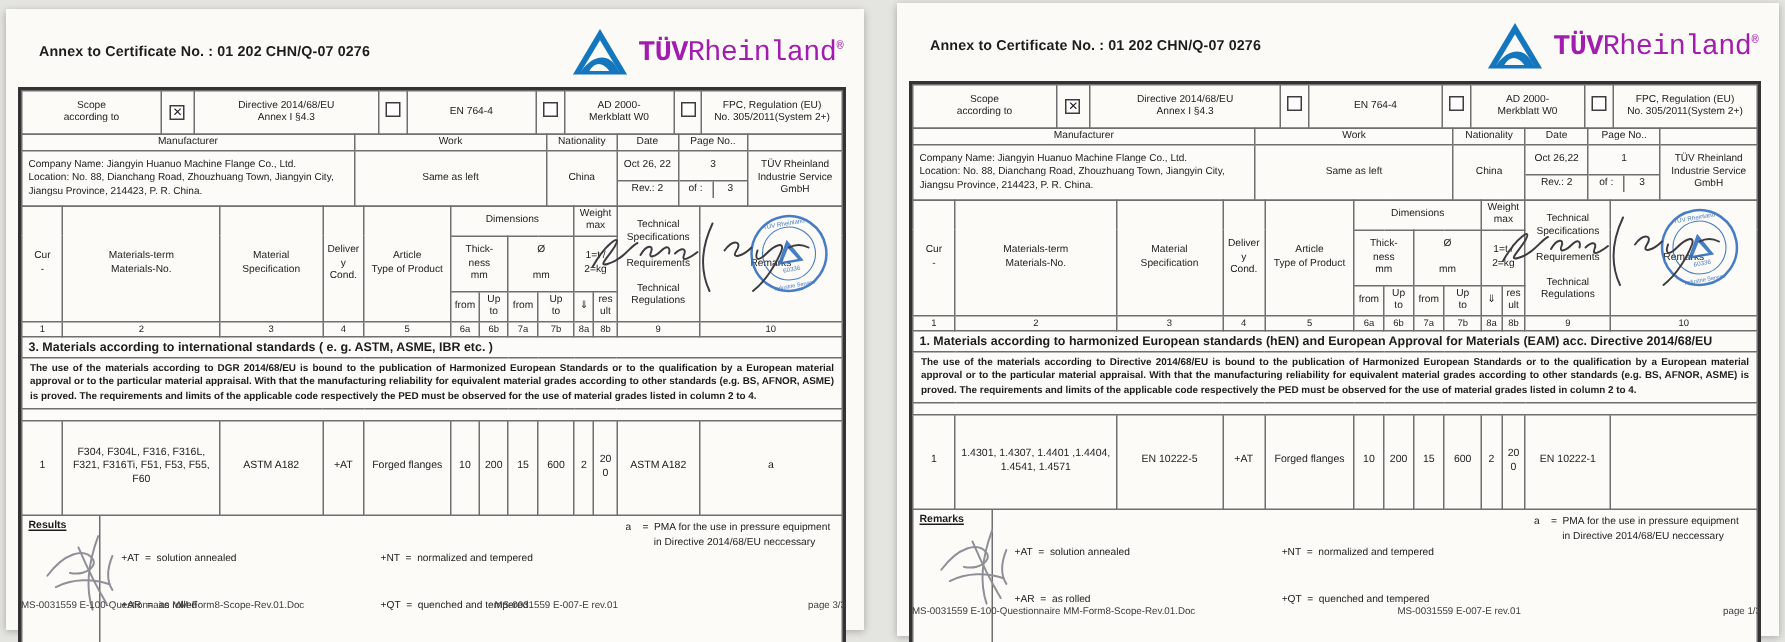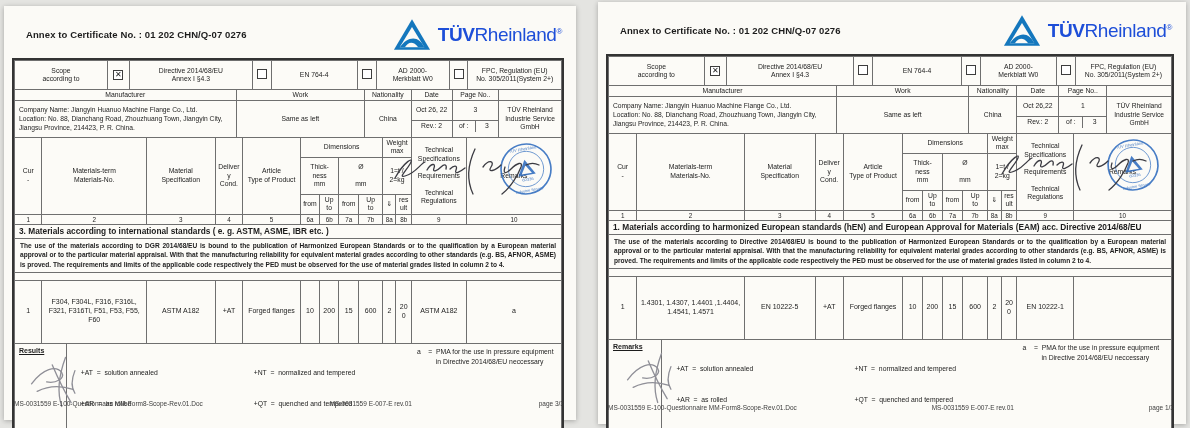--- a/index.html
+++ b/index.html
@@ -8,21 +8,21 @@
     background:#e4e4e1;
     font-family:"Liberation Sans","DejaVu Sans",sans-serif;
     color:#1c1c1c;
   }
   .page{position:absolute;background:#fbfaf6;box-shadow:0 1px 5px rgba(0,0,0,.28);}
   .page-left{left:4px;top:6px;width:572px;height:414px;}
   .page-right{left:598px;top:2px;width:588px;height:422px;}
 
   .annex{position:absolute;left:22px;top:23px;font-size:9.5px;font-weight:bold;letter-spacing:.1px;white-space:nowrap;}
   .logo{position:absolute;top:12px;right:14px;display:flex;align-items:center;gap:7px;}
-  .brand{font-size:19px;letter-spacing:-.4px;color:#1d4ed8;white-space:nowrap;}
+  .brand{font-size:19px;letter-spacing:-.4px;color:#a21caf;white-space:nowrap;font-family:Liberation Mono, monospace;}
   .brand b{font-weight:700;}
   .brand .reg{font-size:8px;vertical-align:super;}
 
   .doc{position:absolute;left:8px;right:12px;top:52px;border:2px solid #333;background:#fcfbf7;}
   table{border-collapse:collapse;width:100%;table-layout:fixed;}
   table + table{margin-top:-1px;}
   td{border:1px solid #6f6f6f;padding:1px 2px;font-size:6.8px;line-height:1.25;
      text-align:center;vertical-align:middle;overflow:visible;word-wrap:break-word;}
   .pl{white-space:pre-line;}
   .pw{white-space:pre-wrap;}

